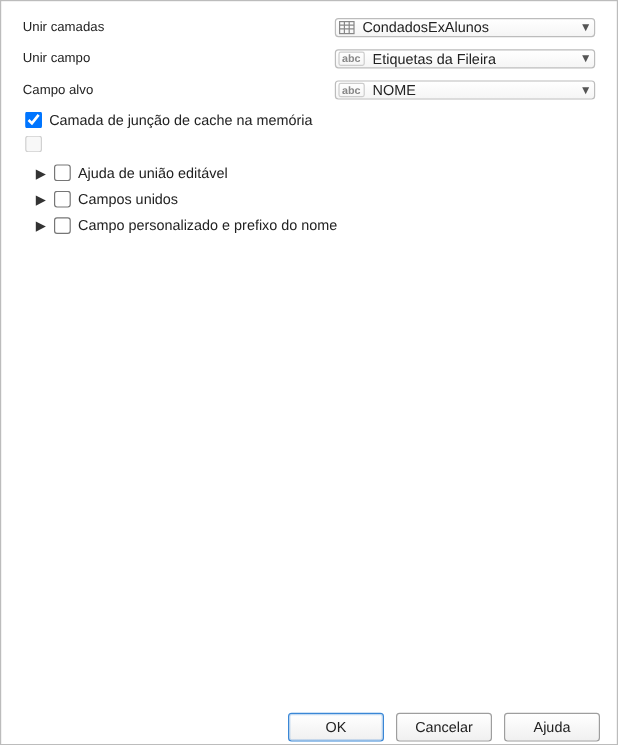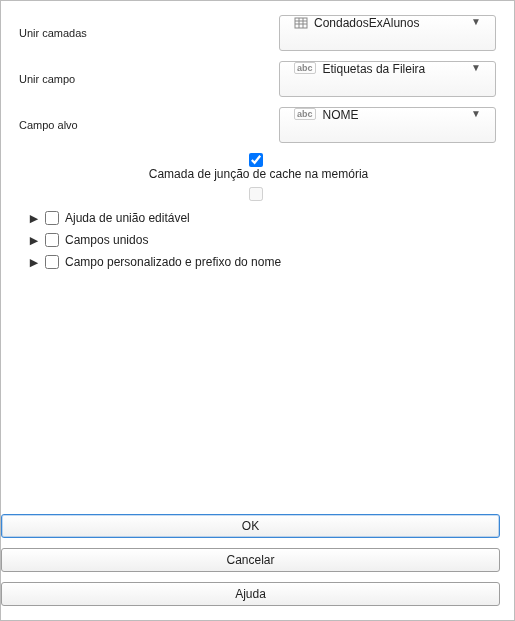--- a/index.html
+++ b/index.html
@@ -57,27 +57,27 @@
     display: flex;
     align-items: center;
     margin-bottom: 10px;
   }
   .form-row .lbl {
     width: 260px;
     font-size: 11px;
   }
   .combo {
     flex: 1;
-    height: 36px;
+    height: 16px;
     border: 1px solid #bcbcbc;
     border-radius: 3px;
     background: linear-gradient(#ffffff, #f5f5f5);
     display: flex;
-    align-items: flex-start;
-    padding: 0 14px;
+    align-items: center;
+    padding: 0 2px;
     cursor: pointer;
     position: relative;
   }
   .combo .ico {
     margin-right: 6px;
     display: flex;
     align-items: center;
   }
   .combo .txt {
     flex: 1;
@@ -88,21 +88,20 @@
   .combo .caret {
     color: #555;
     font-size: 10px;
     margin-left: 4px;
   }
   .check-row {
     display: flex;
     align-items: center;
     margin: 6px 0;
     padding-left: 2px;
-    flex-direction: column;
   }
   .check-row input[type="checkbox"] {
     margin: 0 6px 0 0;
     width: 14px;
     height: 14px;
   }
   .check-row.disabled {
     color: #a8a8a8;
   }
   .tree {
@@ -126,25 +125,24 @@
   }
   .tree-row.child {
     padding-left: 8px;
   }
   .tree-row .cb {
     width: 14px;
     height: 14px;
     margin: 0 6px 0 0;
   }
   .button-bar {
-    padding: 10px 14px 14px 0;
+    padding: 10px 14px 2px 0;
     display: flex;
     justify-content: flex-end;
     gap: 10px;
-    flex-direction: column;
   }
   .btn {
     min-width: 80px;
     height: 24px;
     border: 1px solid #9e9e9e;
     border-radius: 3px;
     background: linear-gradient(#ffffff, #f0f0f0);
     font-size: 12px;
     display: flex;
     align-items: center;

